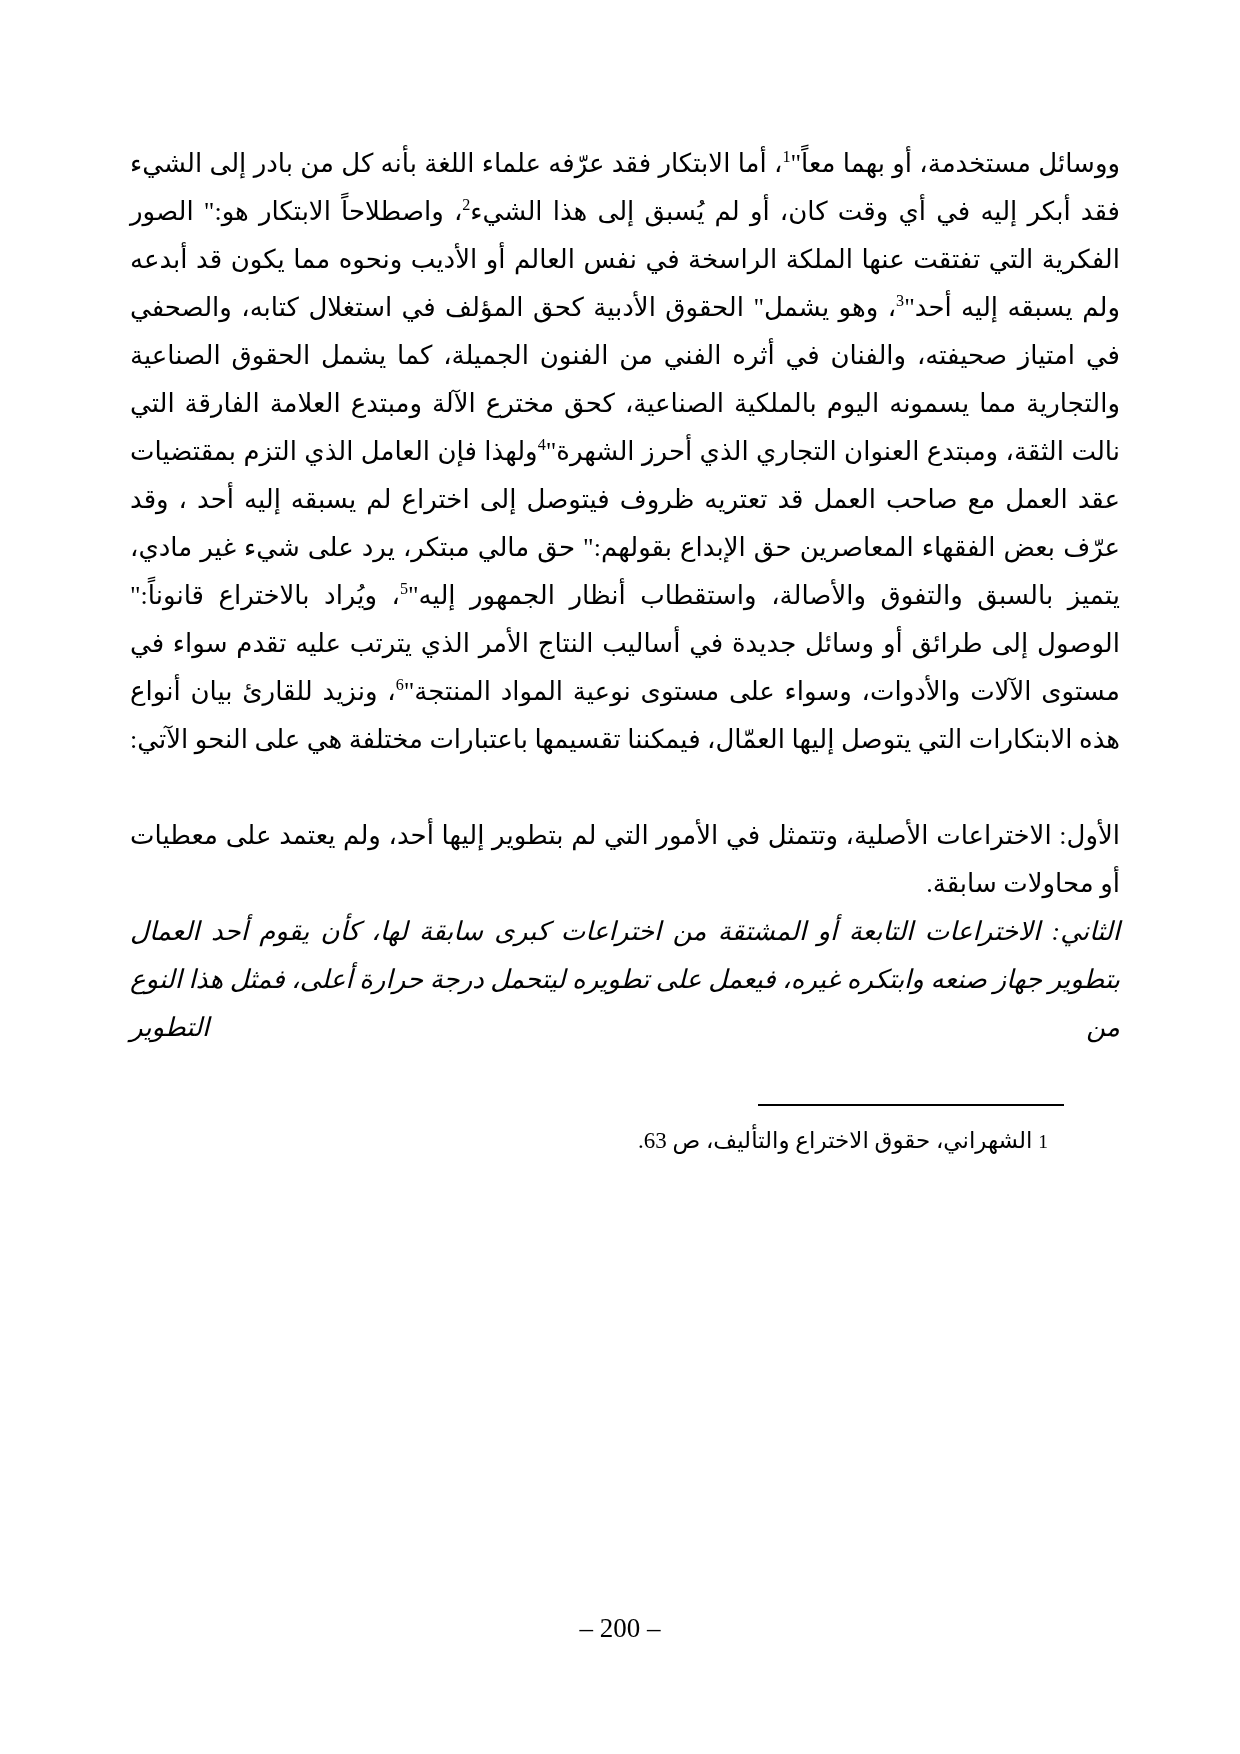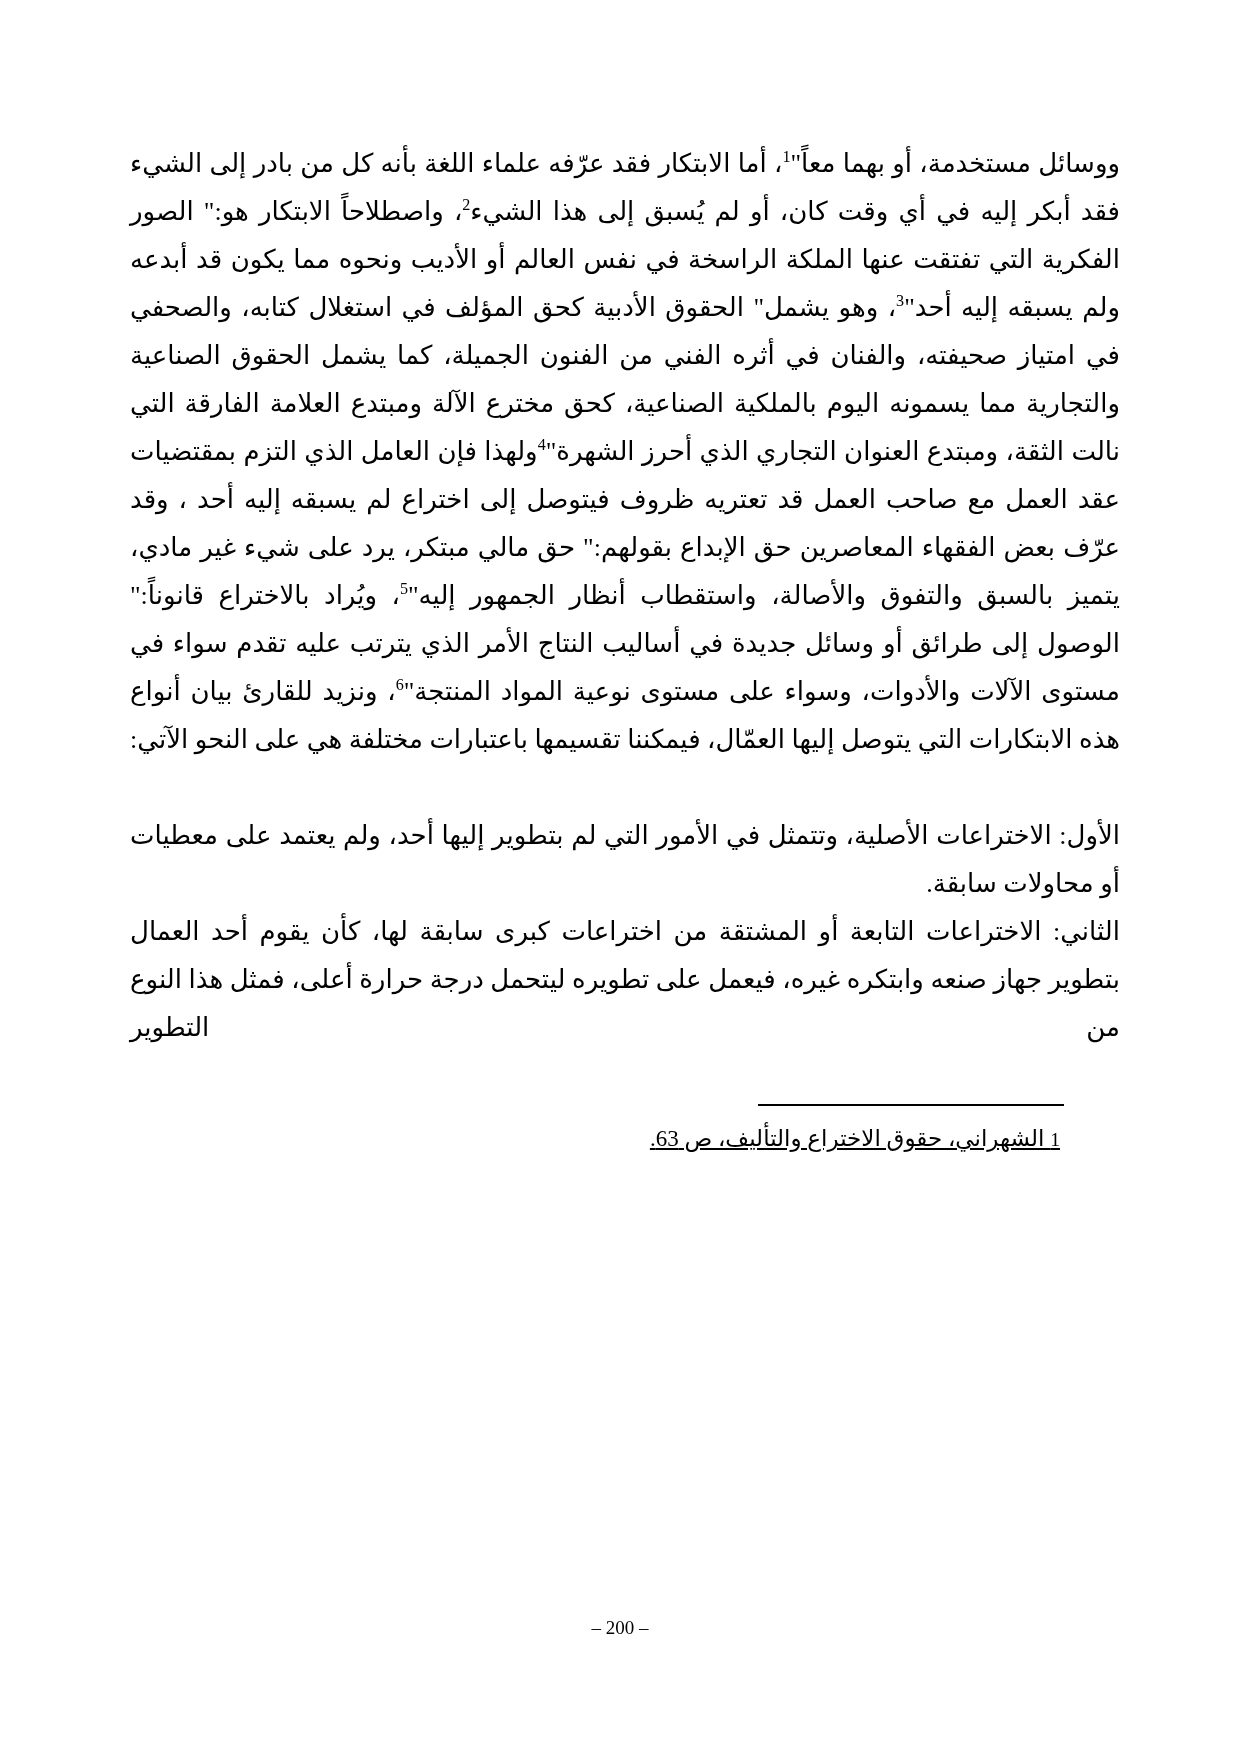--- a/index.html
+++ b/index.html
@@ -31,20 +31,21 @@
   .body-text p {
     margin: 0;
     padding: 0;
   }
   .body-text p.gap-before {
     margin-top: 48px;
   }
   
   .body-text p:last-child {
     text-align-last: justify;
+    font-style: italic;
   }
   sup.fn-ref {
     font-size: 0.62em;
     line-height: 0;
     vertical-align: super;
   }
   
   .footnotes {
     position: absolute;
     top: 1104px;
@@ -57,36 +58,35 @@
     text-align: justify;
     padding-right: 42px;
   }
   .fn-separator {
     width: 306px;
     border-top: 2px solid #000000;
     margin: 0 14px 10px auto; 
     height: 0;
   }
   .fn-item {
-    margin: 0;
+    margin: 12px;
     padding: 0;
     text-indent: 18px; 
-    text-decoration: underline;
   }
   .fn-marker {
     font-size: 0.85em;
   }
   
   .page-number {
     position: absolute;
     top: 1612px;
     left: 0;
     width: 100%;
     text-align: center;
-    font-size: 19px;
+    font-size: 27px;
     line-height: 32px;
     direction: ltr;
   }
 </style>
 </head>
 <body>
 
 <div class="page">
 
   <main class="body-text" id="body-text" dir="rtl">

